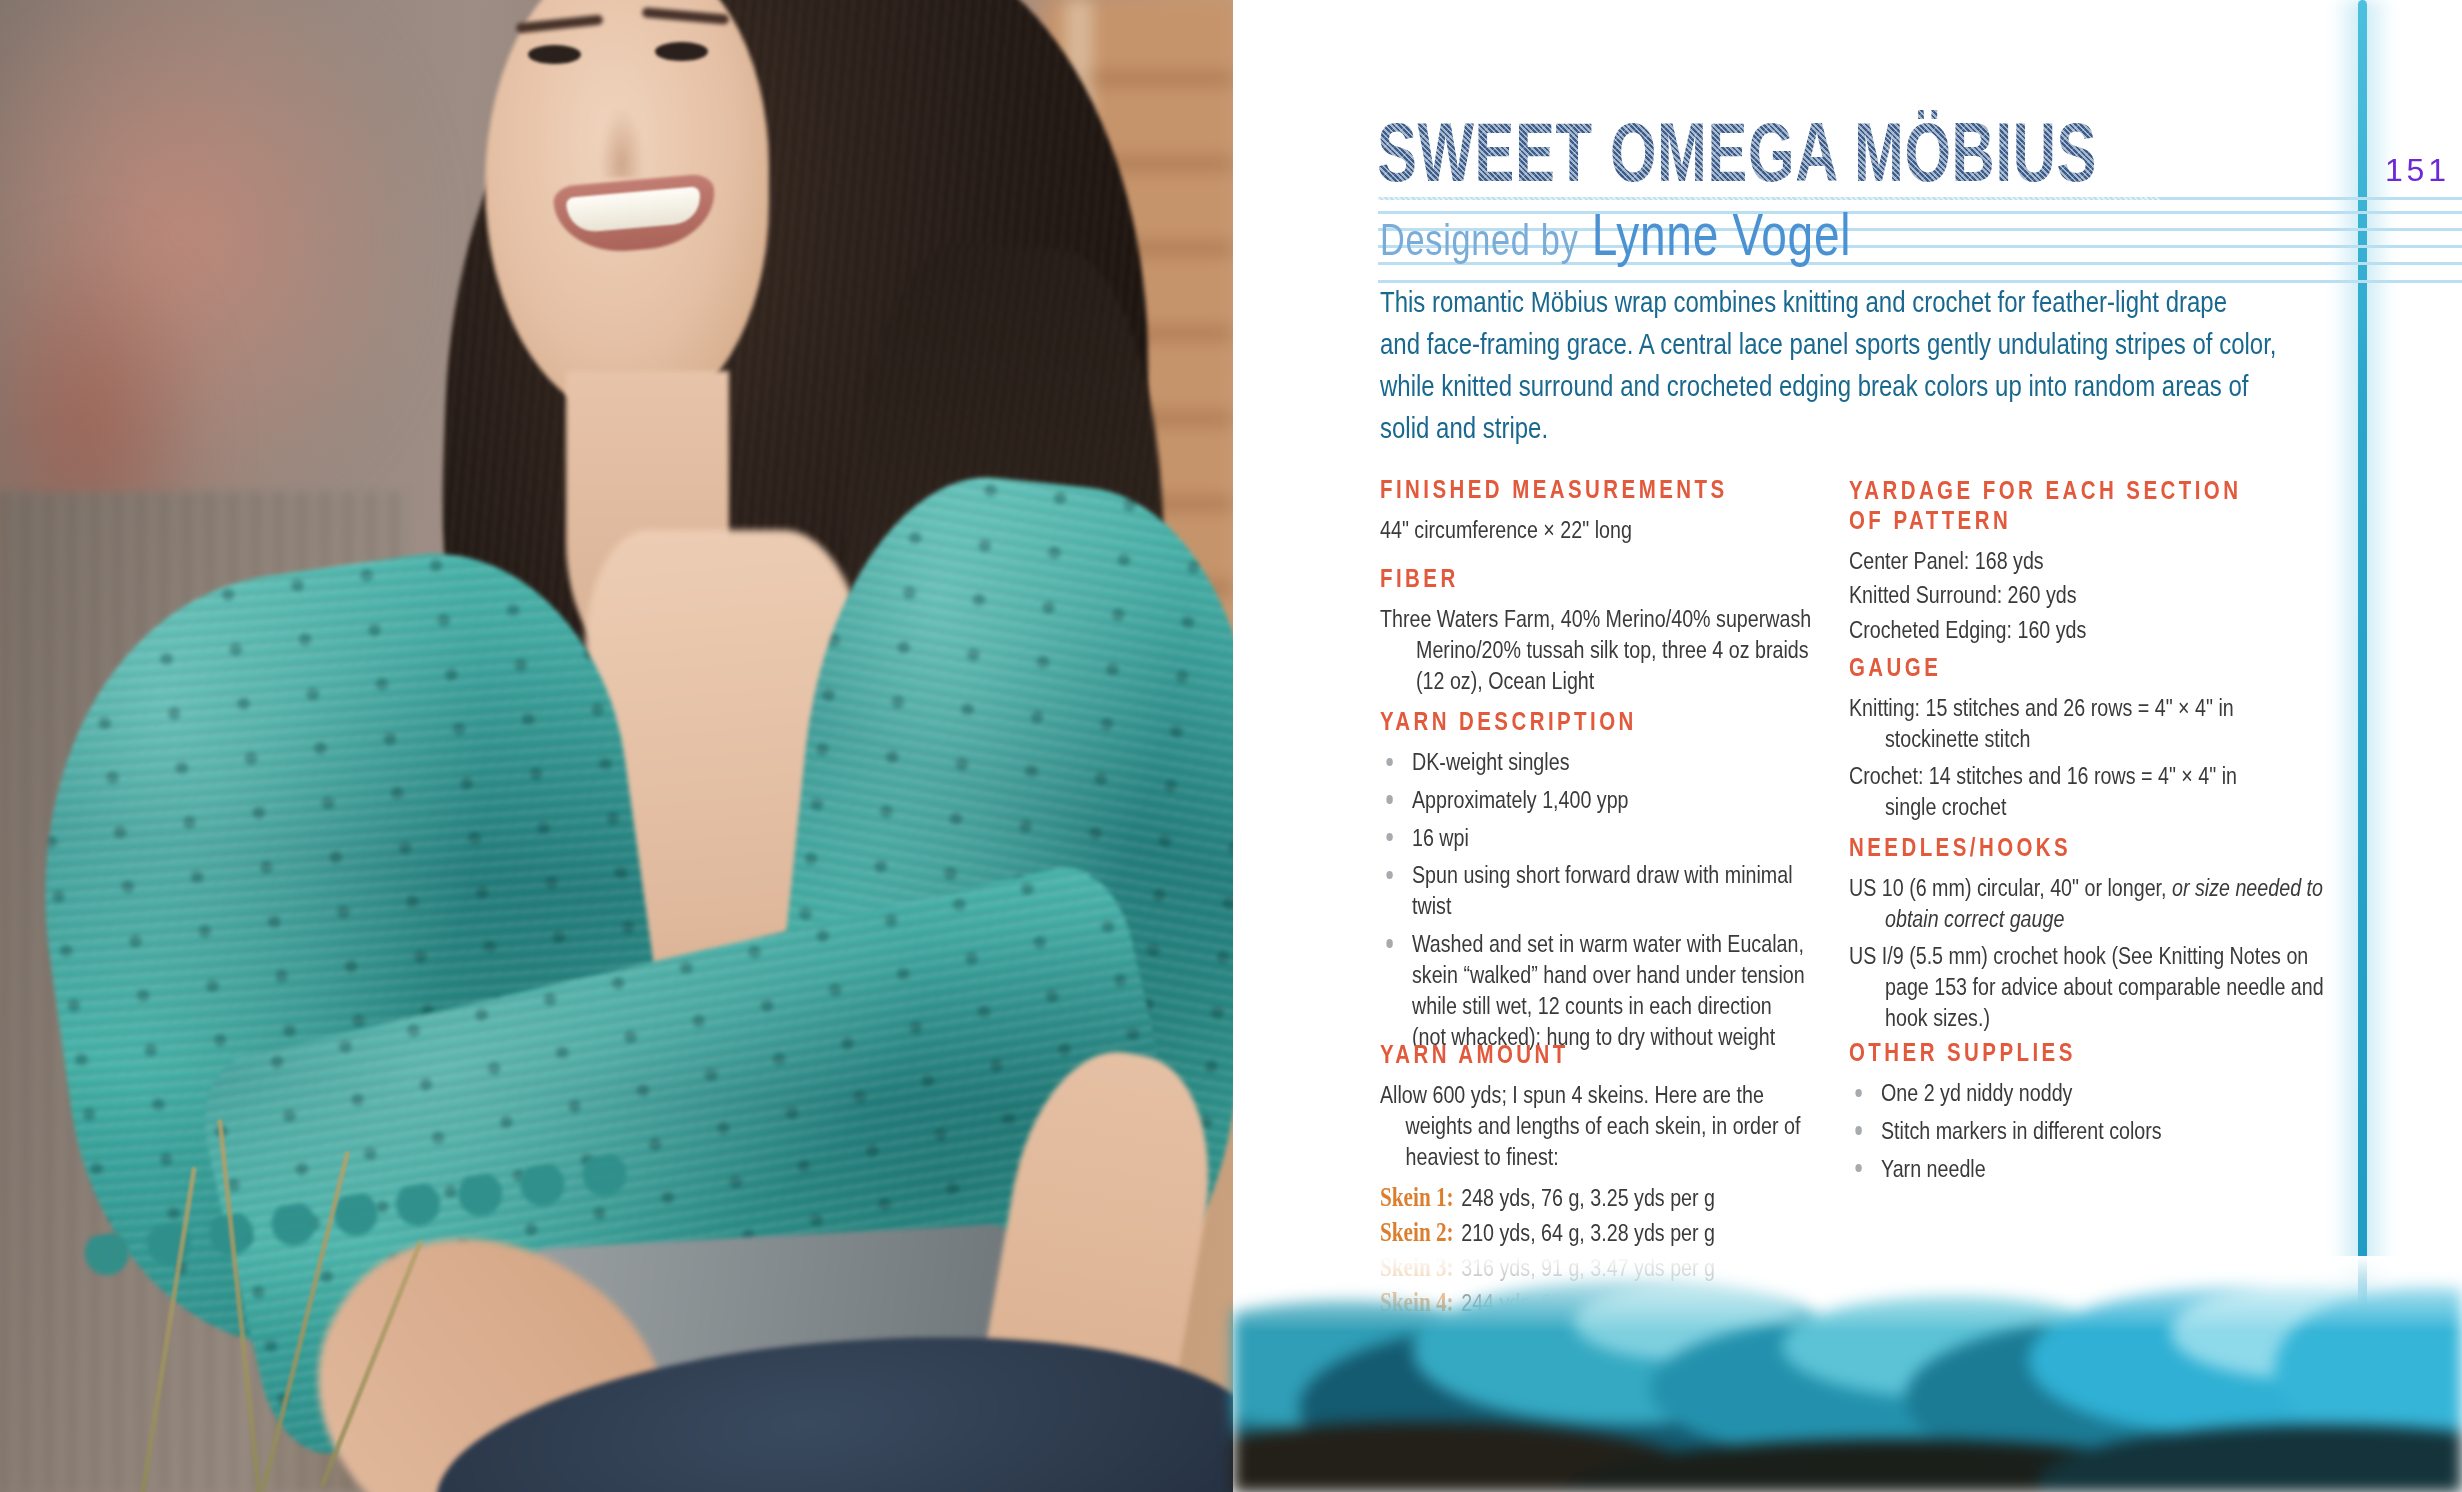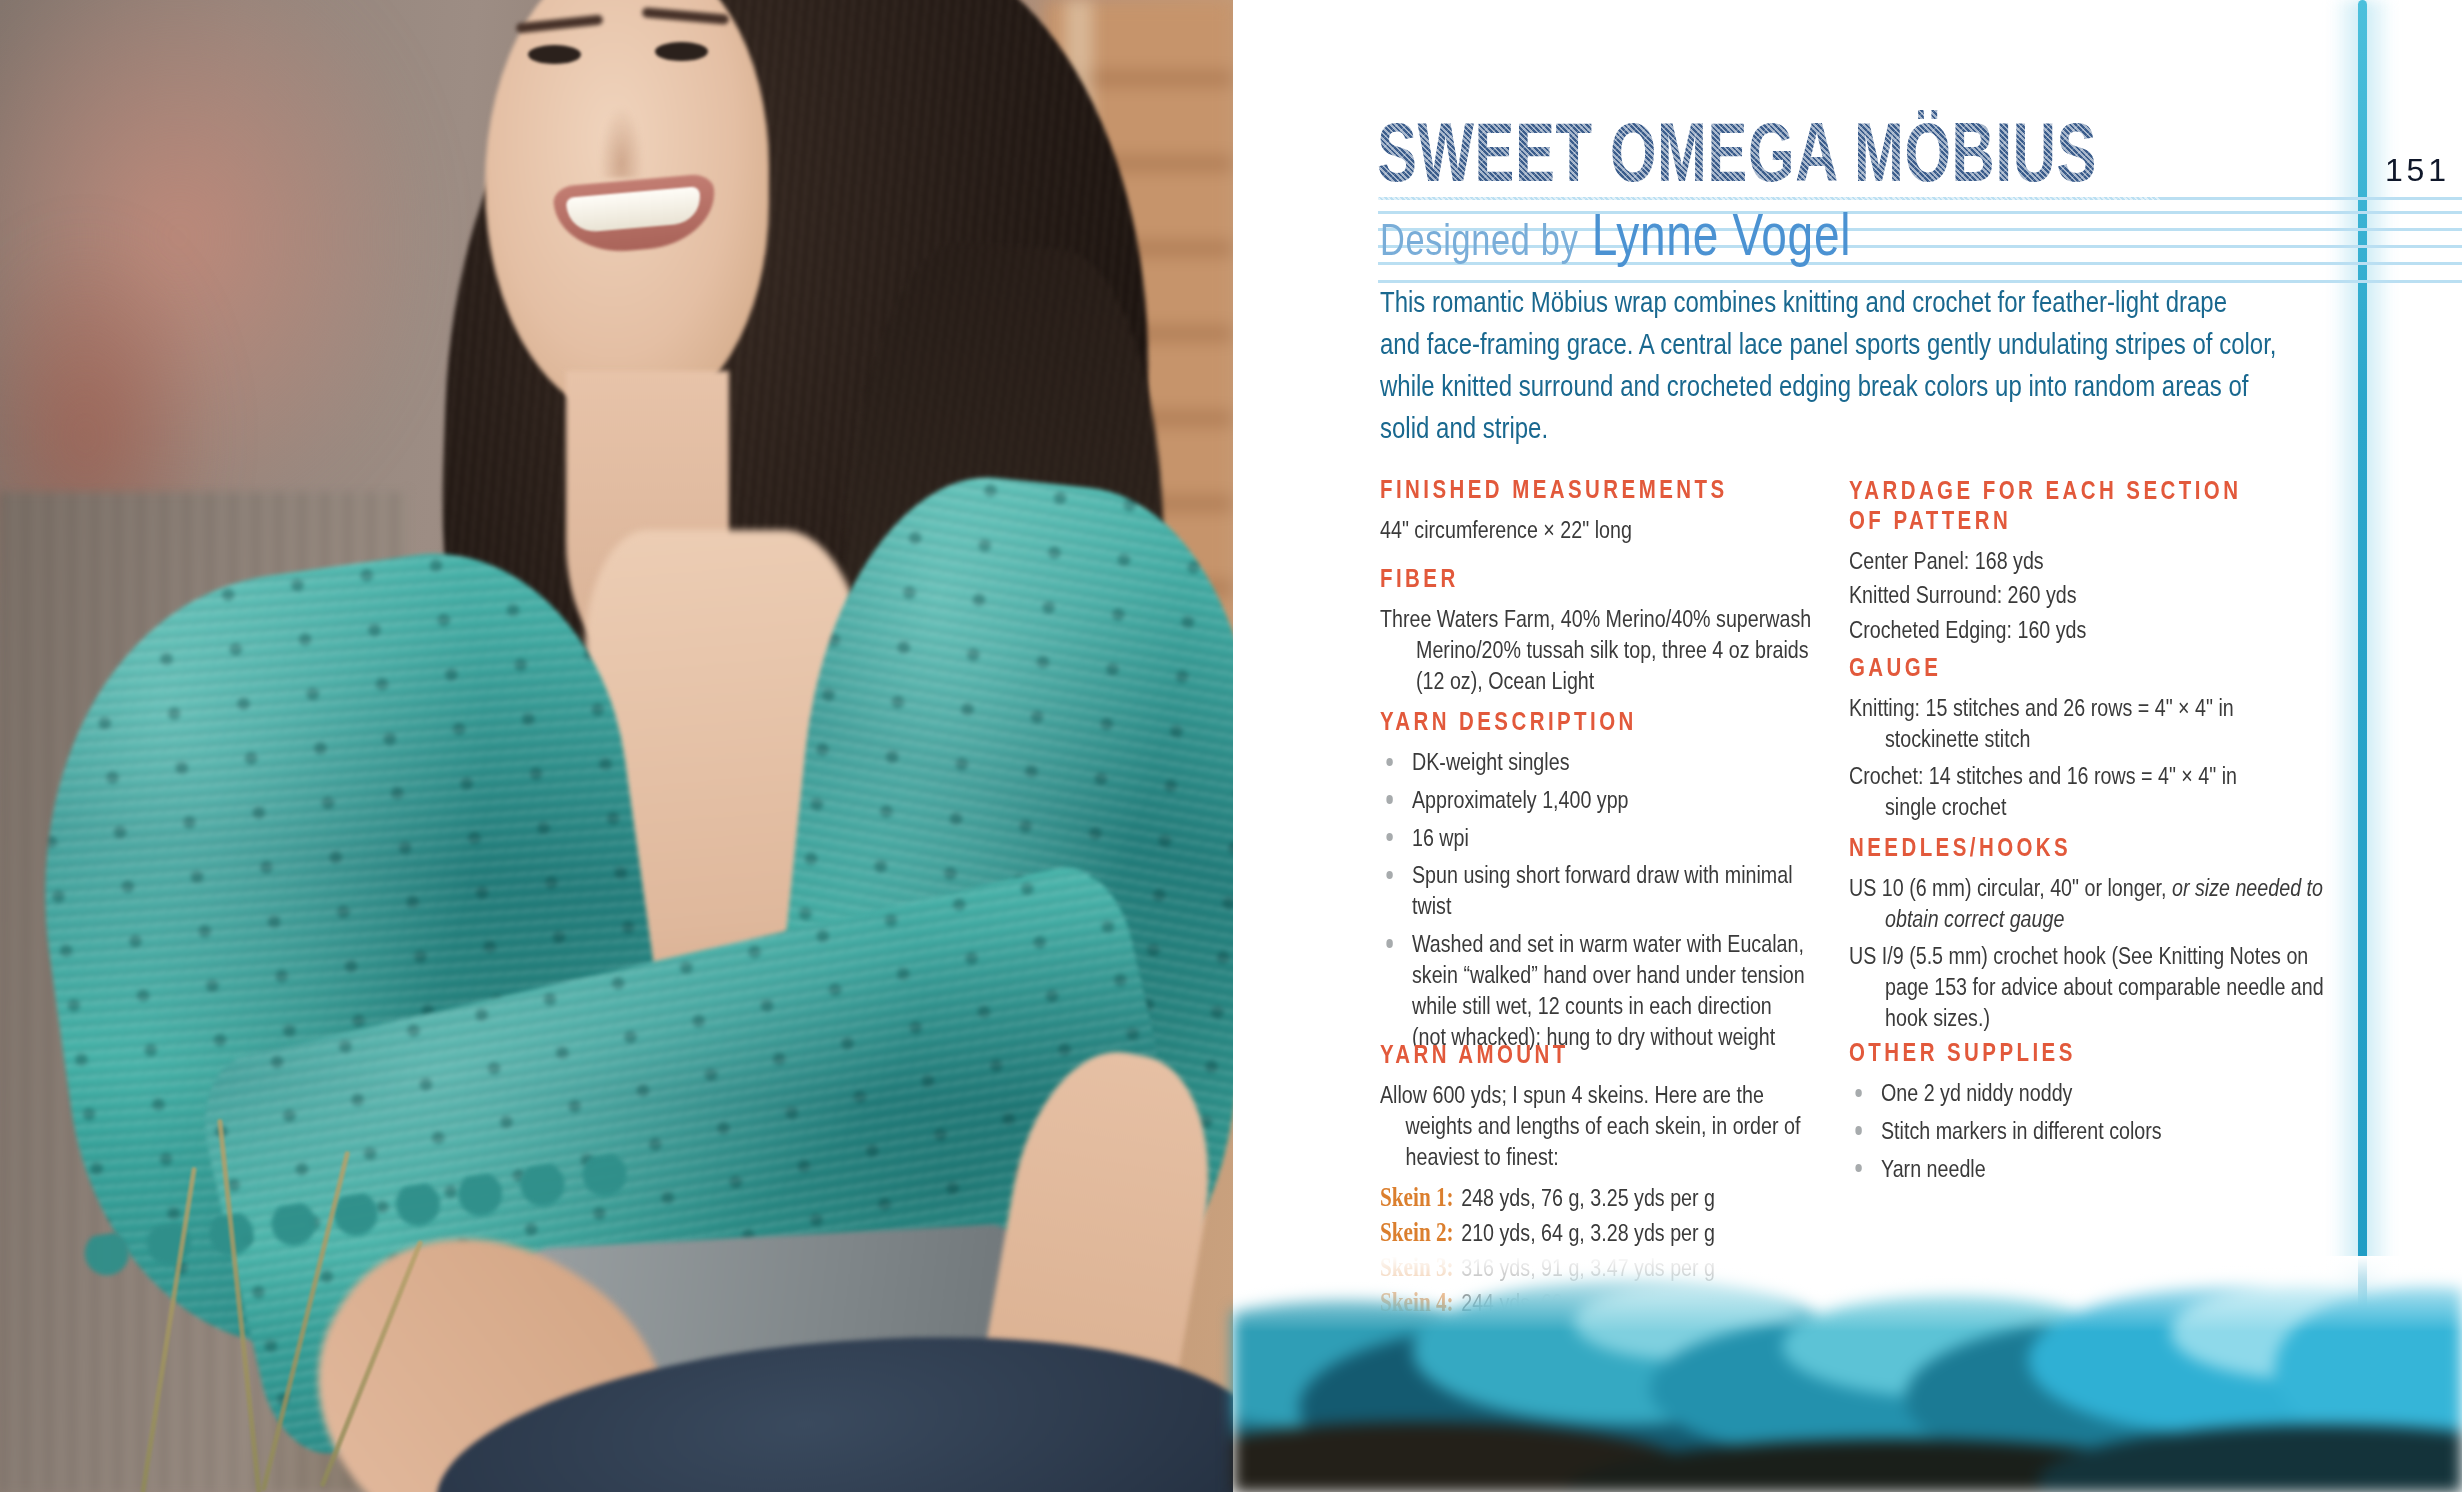--- a/index.html
+++ b/index.html
@@ -46,21 +46,21 @@
   .ph-arm-left{left:313px;top:1250px;width:360px;height:303px;background:linear-gradient(20deg,#e2b99d,#d3a584);border-radius:48%;transform:rotate(32deg);filter:blur(3.8px);}
   .ph-jeans{left:436px;top:1340px;width:833px;height:265px;background:radial-gradient(ellipse at 45% 30%,#3a4a5e,#2a3749 60%,#1f2b3a);border-radius:45% 55% 20% 20%;transform:rotate(-6deg);filter:blur(2.8px);}
   .stem{width:4.7px;background:linear-gradient(#b7a26b,#8f8a58);filter:blur(0.9px);opacity:.85;border-radius:2.8px;}
 
   
   .page-right{position:absolute;left:1233px;top:0;width:1229px;height:1493px;background:#fff;}
   .page-right *{box-sizing:border-box;}
   .rule{position:absolute;left:145px;right:0;height:2.8px;background:#badff2;z-index:3;}
   .strand{position:absolute;left:1125px;top:0;width:8.5px;height:1362px;background:linear-gradient(180deg,#4cc0dc,#2aa6cb 30%,#1f9cc4);border-radius:4.7px;z-index:2;}
   .strand-glow{position:absolute;left:1099px;top:0;width:61px;height:1362px;background:linear-gradient(90deg,rgba(150,215,235,0),rgba(150,215,235,.5),rgba(150,215,235,0));filter:blur(6.6px);z-index:1;}
-  .pagenum{position:absolute;left:1152px;top:152px;font-size:32px;font-weight:300;letter-spacing:3.8px;color:#0f172a;z-index:5;}
+  .pagenum{position:absolute;left:1152px;top:152px;font-size:32px;font-weight:300;letter-spacing:3.8px;color:#6d28d9;z-index:5;}
   .title{position:absolute;left:144px;top:110px;font-size:83px;line-height:85px;font-weight:700;letter-spacing:0.9px;color:#3b5d8c;white-space:nowrap;transform:scaleX(.72);transform-origin:0 0;z-index:4;}
   .title-hatch{position:absolute;left:142px;top:104px;width:786px;height:106px;z-index:5;pointer-events:none;
     background:repeating-linear-gradient(45deg,rgba(255,255,255,0) 0 1.9px,rgba(255,255,255,.55) 1.9px 3.8px),
                repeating-linear-gradient(-45deg,rgba(255,255,255,0) 0 5.7px,rgba(255,255,255,.22) 5.7px 6.6px);}
   .byline{position:absolute;left:147px;top:201px;display:flex;align-items:baseline;gap:17px;transform:scaleX(.78);transform-origin:0 0;white-space:nowrap;z-index:4;}
   .designed-by{font-size:44px;font-weight:400;color:#79add8;letter-spacing:0.9px;}
   .designer{font-size:59px;font-weight:400;color:#4b92d2;letter-spacing:0.9px;}
   .intro{position:absolute;left:147px;top:281px;width:1193px;transform:scaleX(.8);transform-origin:0 0;color:#19688f;z-index:4;}
   .intro .iline{font-size:30px;line-height:42px;white-space:nowrap;}
   .sec{position:absolute;width:568px;transform:scaleX(.8);transform-origin:0 0;z-index:5;}

